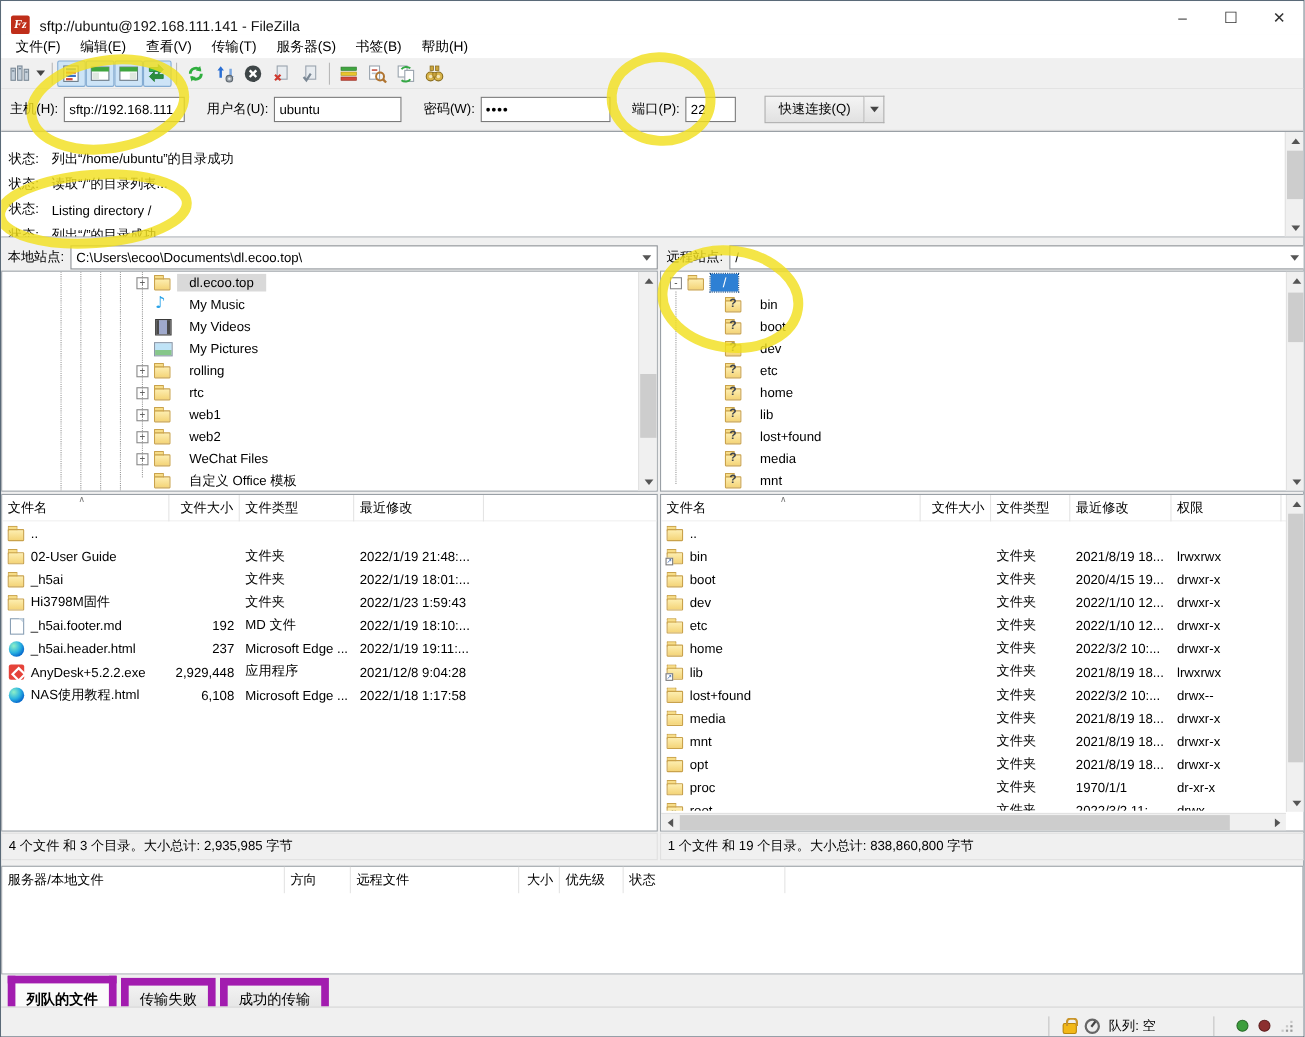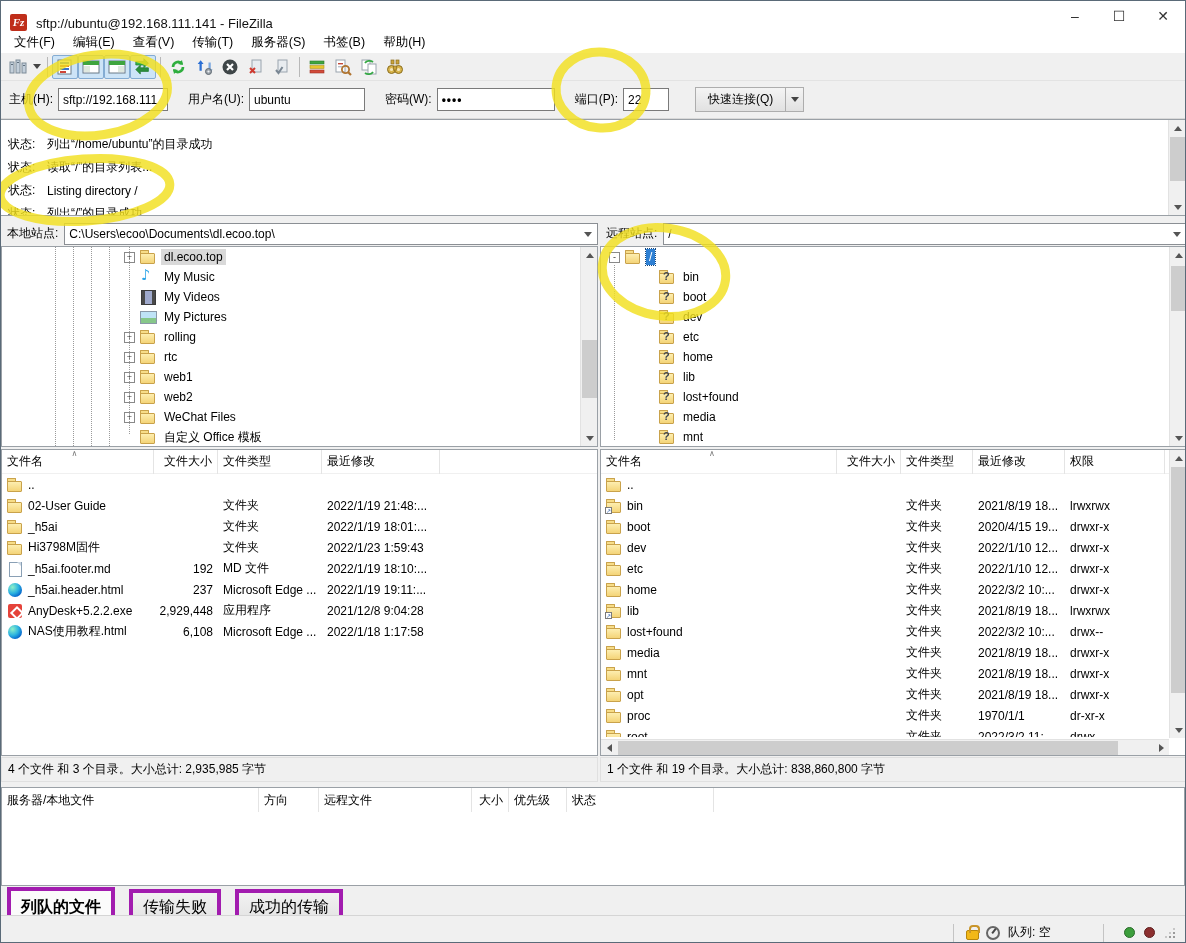--- a/index.html
+++ b/index.html
@@ -68,21 +68,21 @@
   
   .pane{position:absolute;background:#fff;border:1px solid #9aa0a6;overflow:hidden}
 
   
   .tree-row{display:flex;align-items:center;height:20px;white-space:nowrap}
   .local-tree .tree-row{padding-left:122px}
   .remote-tree .tree-row{padding-left:8px}
   .expander{flex:0 0 11px;width:11px;height:11px;border:1px solid #898989;background:#fff;
             font:9px/9px "Liberation Sans",sans-serif;text-align:center;color:#333;margin-right:5px}
   .expander:empty{visibility:hidden}
-  .lbl{padding:1px 3px}
+  .lbl{padding:1px 11px}
   .sel-gray .lbl{background:#d9d9d9}
   .sel-blue .lbl{background:#2e80d4;color:#fff;outline:1px dotted #14477e}
   .guide{position:absolute;top:0;bottom:0;border-left:1px dotted #9a9a9a}
 
   
   .ficon{position:relative;width:16px;height:14px;flex:0 0 16px;margin-right:5px;display:inline-block;vertical-align:middle}
   .ficon.folder::before,.ficon.folder-q::before,.ficon.folder-link::before{content:"";position:absolute;left:0;top:0;width:7px;height:4px;
       background:#f7dd88;border:1px solid #c9a24b;border-bottom:none;border-radius:1px 1px 0 0}
   .ficon.folder::after,.ficon.folder-q::after,.ficon.folder-link::after{content:"";position:absolute;left:0;top:3px;right:1px;bottom:0;
       background:linear-gradient(#fdeeb0,#f4d478);border:1px solid #c9a24b;border-radius:1px}
@@ -119,21 +119,21 @@
   .remote-list .c-perm{width:100px;flex:0 0 100px}
 
   
   .statusline{position:absolute;top:756px;height:25px;background:#f0f0f0;display:flex;align-items:center;padding-left:6px;border:1px solid #e0e0e0}
   .queuepane{position:absolute;top:786px;left:0;right:0;height:99px;background:#fff;border:1px solid #9aa0a6}
   .queue-header{display:flex;height:24px;align-items:center}
   .q-c0{width:257px;flex:0 0 257px}.q-c1{width:60px;flex:0 0 60px}.q-c2{width:153px;flex:0 0 153px}
   .q-c3{width:37px;flex:0 0 37px;justify-content:flex-end}.q-c4{width:58px;flex:0 0 58px}.q-c5{width:147px;flex:0 0 147px}
 
   .tabsrow{position:absolute;top:885px;left:0;right:0;height:29px;background:#f0f0f0;display:flex;align-items:flex-start;padding-left:6px}
-  .qtab{padding:4px 10px;border:4px solid #a21caf;background:linear-gradient(#f2f2f2,#e2e2e2);margin-right:14px;margin-top:3px;font-size:16px}
+  .qtab{padding:4px 10px;border:7px solid #a21caf;background:linear-gradient(#f2f2f2,#e2e2e2);margin-right:4px;margin-top:3px;font-size:13px}
   .qtab.active{background:#fbfbfb;font-weight:bold;margin-top:1px;padding:6px 10px;border-bottom-color:#fbfbfb}
 
   
   .statusbar{position:absolute;top:914px;left:0;right:0;height:34px;background:#f0f0f0;border-top:1px solid #d5d5d5;
              display:flex;align-items:center}
   .sb-sep{width:1px;height:18px;background:#c4c4c4}
   .lockico{position:relative;width:13px;height:10px;background:#f2b818;border:1px solid #b8860b;border-radius:2px;margin-top:4px}
   .lockico::before{content:"";position:absolute;left:2px;top:-6px;width:7px;height:6px;border:2px solid #c9952a;border-bottom:none;border-radius:4px 4px 0 0}
   .gaugeico{position:relative;width:14px;height:14px;border:2px solid #666;border-radius:50%;background:#eee}
   .gaugeico::before{content:"";position:absolute;left:5px;top:0;width:2px;height:6px;background:#444;transform:rotate(38deg)}

